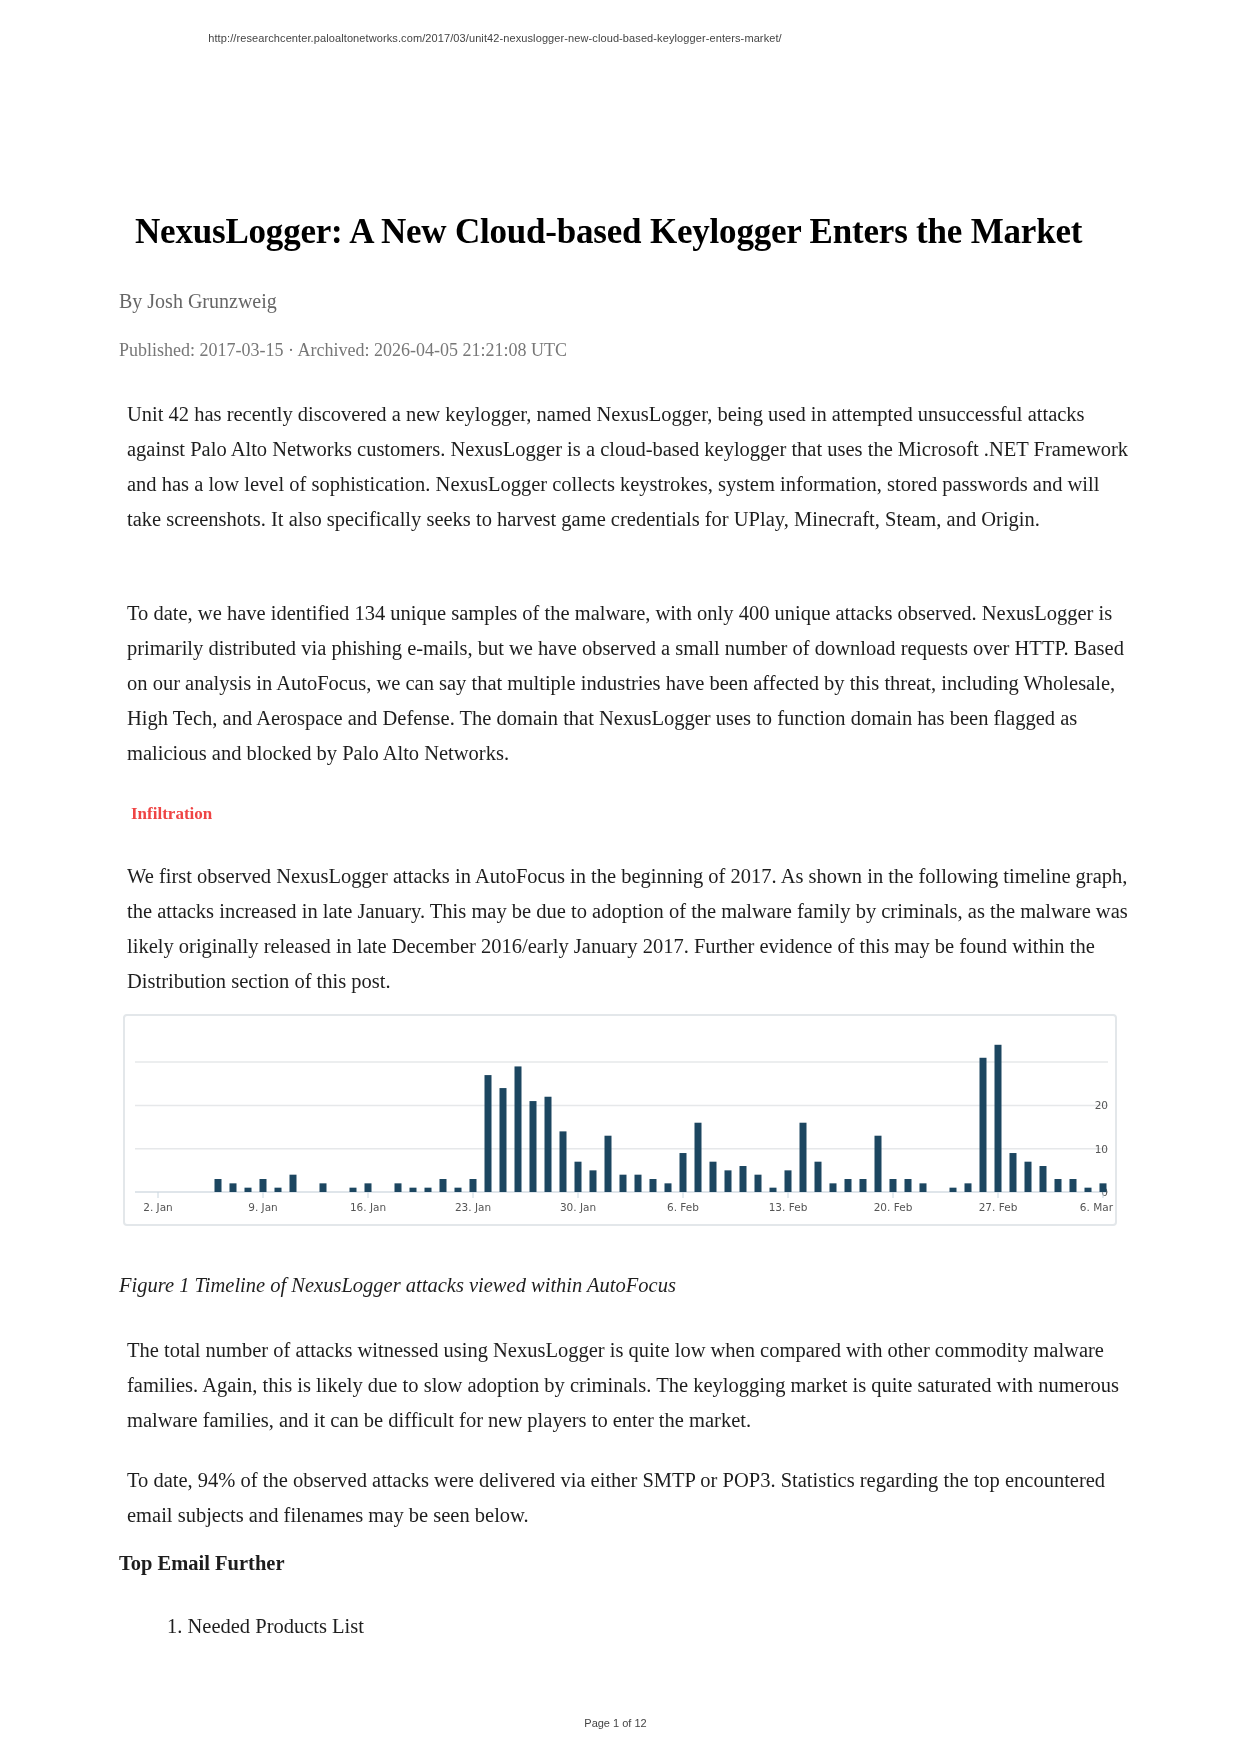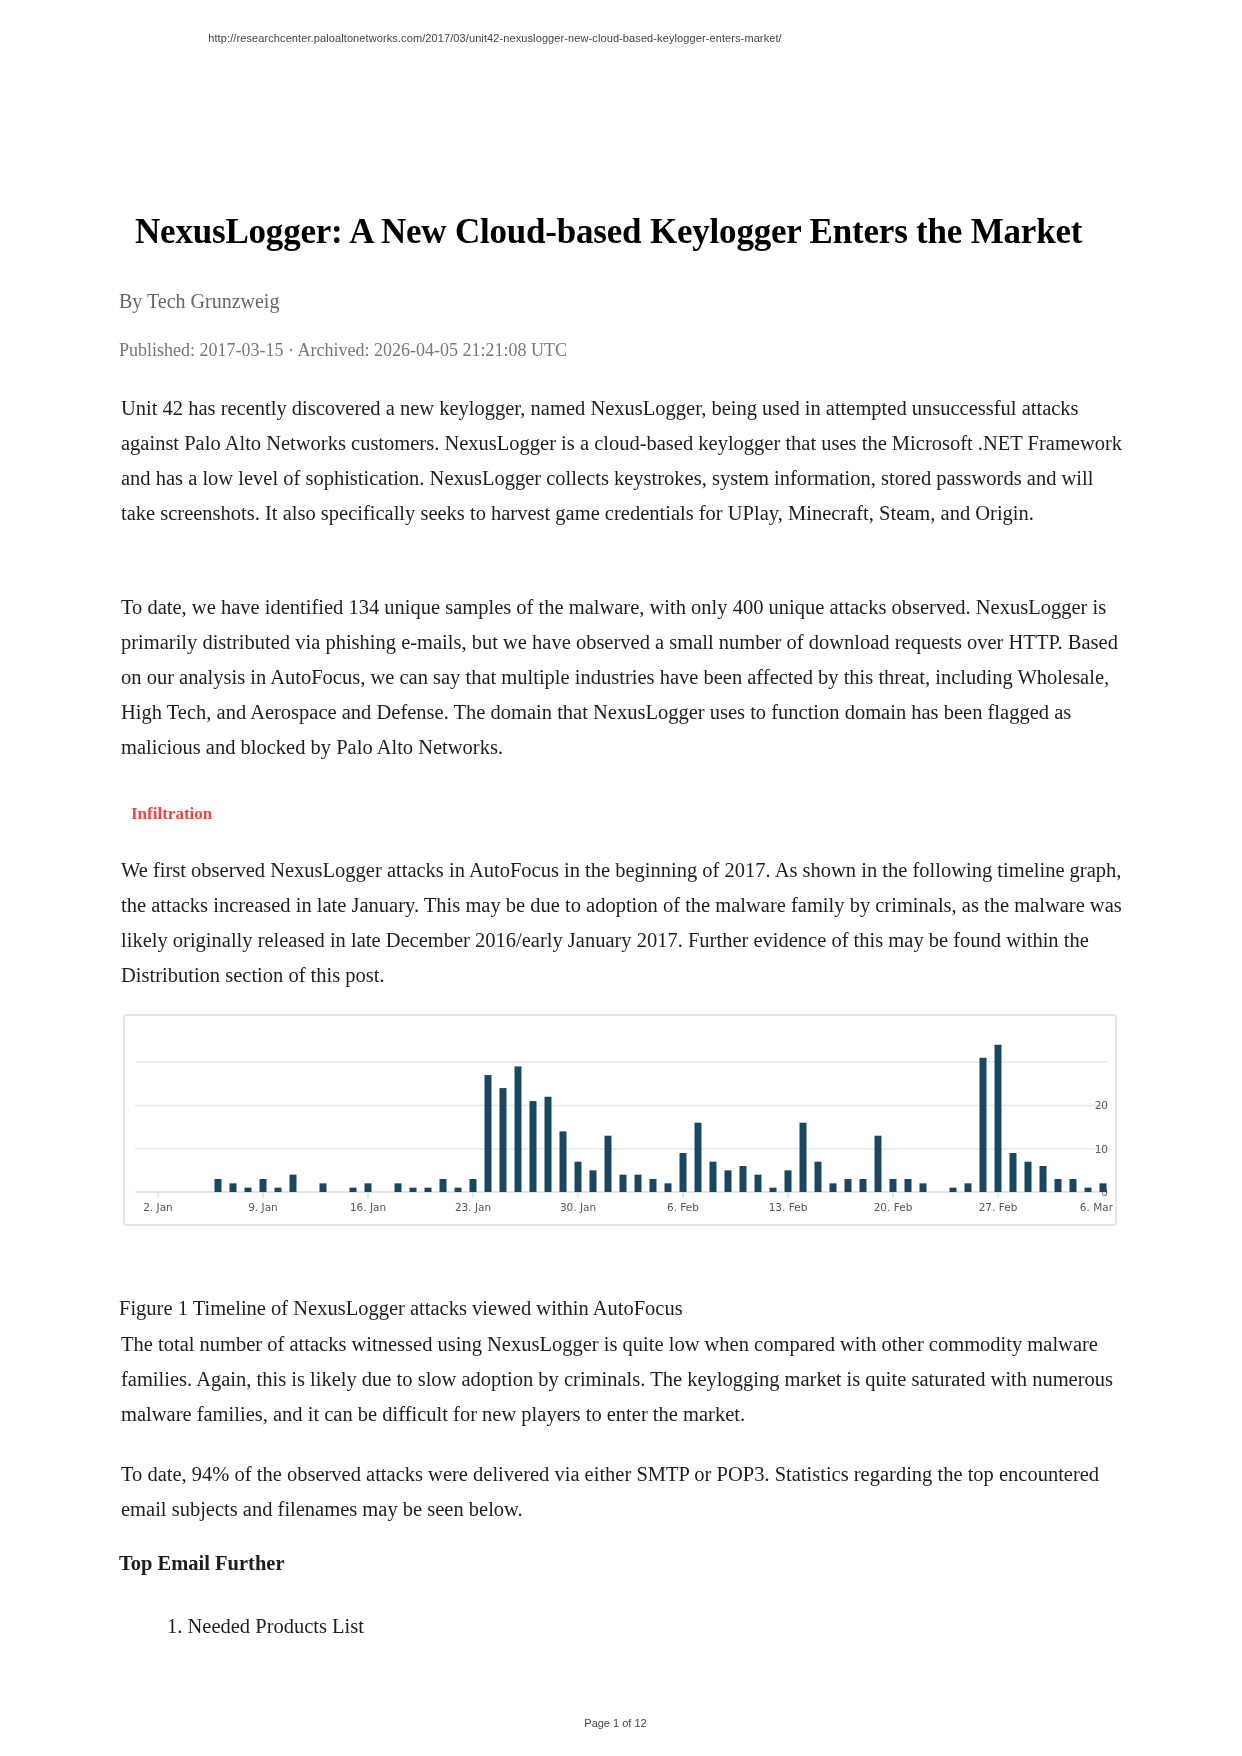--- a/index.html
+++ b/index.html
@@ -5,45 +5,45 @@
   html, body { margin: 0; padding: 0; background: #ffffff; }
   body { width: 1242px; height: 1756px; position: relative; overflow: hidden;
          font-family: "Liberation Serif", serif; color: #222; }
   .url { position: absolute; top: 32px; left: 0; width: 990px; text-align: center;
          font-family: "Liberation Sans", sans-serif; font-size: 11px; color: #444; letter-spacing: 0.1px; }
   .content { position: absolute; left: 119px; width: 1010px; top: 0; }
   h1 { position: absolute; top: 212px; left: 16px; margin: 0; font-size: 35px; font-weight: bold;
        color: #000000; white-space: nowrap; letter-spacing: -0.2px; }
   .byline { position: absolute; top: 290px; left: 0; font-size: 20px; color: #666; }
   .meta { position: absolute; top: 340px; left: 0; font-size: 18px; color: #777; }
-  .para { position: absolute; left: 0; width: 1010px; margin: 2px; font-size: 20.5px; line-height: 35px; color: #1e1e1e; }
+  .para { position: absolute; left: 0; width: 1010px; margin: 8px; font-size: 20.5px; line-height: 35px; color: #1e1e1e; }
   #p1 { top: 389px; }
   #p2 { top: 588px; }
   h2 { position: absolute; top: 792px; left: 0; margin: 12px; font-size: 17px; font-weight: bold; color: #ef4444; }
   #p3 { top: 851px; }
   .figure { position: absolute; top: 1014px; left: 4px; width: 994px; height: 212px;
             border: 2px solid #e3e7ea; border-radius: 4px; box-sizing: border-box; background: #fff; }
   .figure svg { position: absolute; left: 0; top: 0; }
-  .caption { position: absolute; top: 1274px; left: 0; font-size: 20.5px; color: #1e1e1e; margin-top: 23px; }
+  .caption { position: absolute; top: 1274px; left: 0; font-size: 20.5px; font-style: italic; color: #1e1e1e; }
   #p4 { top: 1325px; }
   #p5 { top: 1455px; }
   h3 { position: absolute; top: 1552px; left: 0; margin: 0; font-size: 20.5px; font-weight: bold; color: #1d1d1d; }
   .list { position: absolute; top: 1607px; left: 40px; margin: 8px; padding: 0; list-style: none; font-size: 20.5px; color: #1e1e1e; }
   .footer { position: absolute; top: 1717px; left: 0; width: 1231px; text-align: center;
             font-family: "Liberation Sans", sans-serif; font-size: 11px; color: #444; }
   .tick-label { font-family: "DejaVu Sans", sans-serif; font-size: 10.5px; fill: #555; }
 </style>
 </head>
 <body>
 
 <div class="url">http://researchcenter.paloaltonetworks.com/2017/03/unit42-nexuslogger-new-cloud-based-keylogger-enters-market/</div>
 
 <div class="content">
   <h1>NexusLogger: A New Cloud-based Keylogger Enters the Market</h1>
-  <div class="byline">By Tech Grunzweig</div>
+  <div class="byline">By Josh Grunzweig</div>
   <div class="meta">Published: 2017-03-15 · Archived: 2026-04-05 21:21:08 UTC</div>
 
   <p class="para" id="p1">Unit 42 has recently discovered a new keylogger, named NexusLogger, being used in attempted unsuccessful attacks against Palo Alto Networks customers. NexusLogger is a cloud-based keylogger that uses the Microsoft .NET Framework and has a low level of sophistication. NexusLogger collects keystrokes, system information, stored passwords and will take screenshots. It also specifically seeks to harvest game credentials for UPlay, Minecraft, Steam, and Origin.</p>
   <p class="para" id="p2">To date, we have identified 134 unique samples of the malware, with only 400 unique attacks observed. NexusLogger is primarily distributed via phishing e-mails, but we have observed a small number of download requests over HTTP. Based on our analysis in AutoFocus, we can say that multiple industries have been affected by this threat, including Wholesale, High Tech, and Aerospace and Defense. The domain that NexusLogger uses to function domain has been flagged as malicious and blocked by Palo Alto Networks.</p>
 
   <h2>Infiltration</h2>
   <p class="para" id="p3">We first observed NexusLogger attacks in AutoFocus in the beginning of 2017. As shown in the following timeline graph, the attacks increased in late January. This may be due to adoption of the malware family by criminals, as the malware was likely originally released in late December 2016/early January 2017. Further evidence of this may be found within the Distribution section of this post.</p>
 
   <div class="figure">
     <svg id="chart" width="994" height="212">

